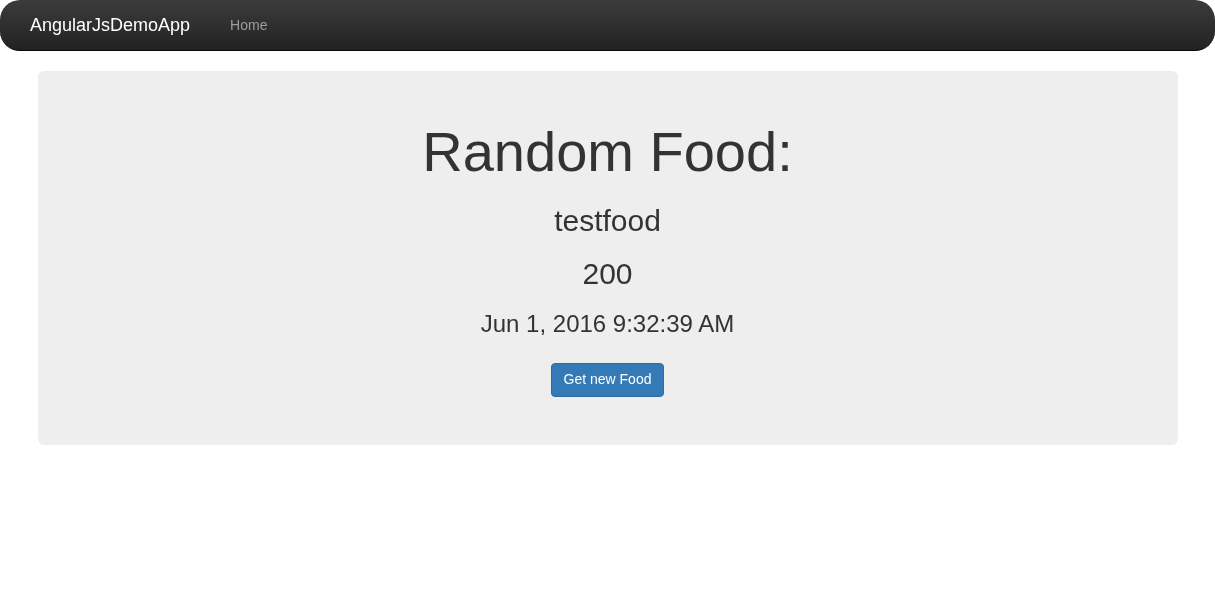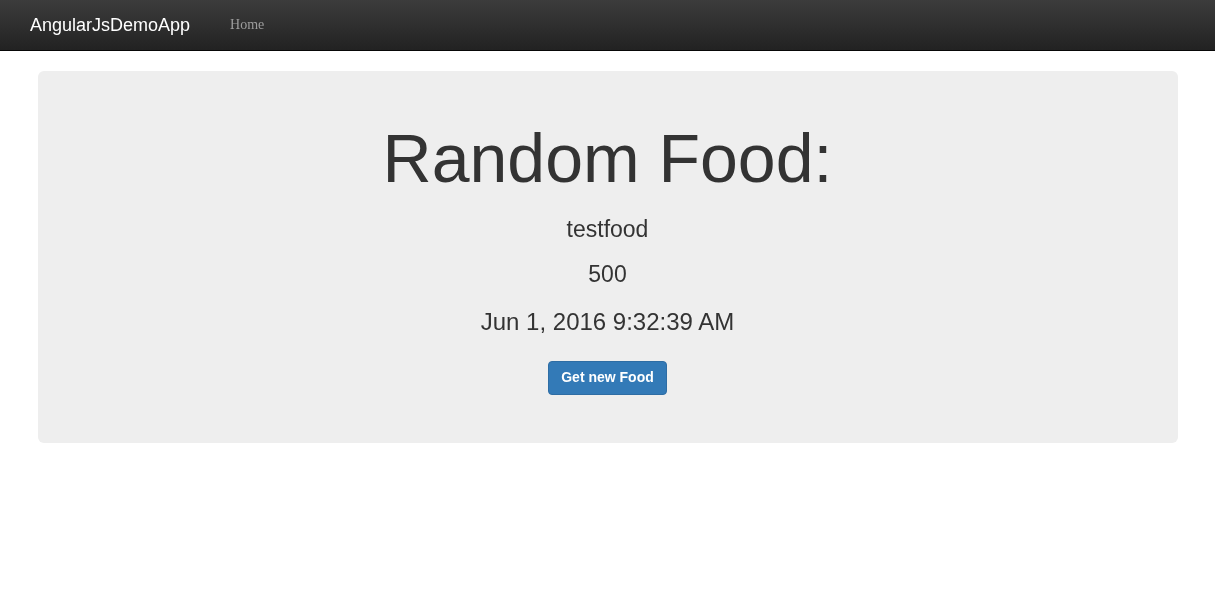--- a/index.html
+++ b/index.html
@@ -13,33 +13,33 @@
       color: #333;
       background: #fff;
     }
     .navbar {
       background: linear-gradient(to bottom, #3c3c3c 0%, #222 100%);
       border-bottom: 1px solid #080808;
       min-height: 50px;
       padding: 0 15px;
       display: flex;
       align-items: center;
+      border-radius: 20px;
     }
     .navbar-brand {
       color: #fff;
       font-size: 18px;
       padding: 15px 15px;
       text-decoration: none;
       line-height: 20px;
     }
     .navbar-nav {
       display: flex;
       list-style: none;
       margin-left: 10px;
-      font-family: Liberation Serif, serif;
     }
     .navbar-nav li a {
       color: #9d9d9d;
       padding: 15px 15px;
       text-decoration: none;
       display: block;
       line-height: 20px;
       font-size: 14px;
     }
     .container {
@@ -48,27 +48,27 @@
       padding: 0 15px;
     }
     .jumbotron {
       background-color: #eee;
       padding: 48px 60px;
       margin-top: 20px;
       border-radius: 6px;
       text-align: center;
     }
     .jumbotron h1 {
-      font-size: 68px;
+      font-size: 56px;
       font-weight: 500;
       color: #333;
       margin-bottom: 20px;
     }
     .jumbotron h2 {
-      font-size: 23px;
+      font-size: 30px;
       font-weight: 500;
       color: #333;
       line-height: 1.1;
     }
     .jumbotron h2.spaced {
       margin-top: 20px;
       margin-bottom: 10px;
     }
     .jumbotron h3 {
       font-size: 24px;
@@ -82,36 +82,35 @@
       background-color: #337ab7;
       border: 1px solid #2e6da4;
       padding: 6px 12px;
       font-size: 14px;
       border-radius: 4px;
       cursor: pointer;
       display: inline-block;
       text-align: center;
       line-height: 1.42857;
       margin-top: 5px;
-      font-weight: bold;
     }
   </style>
 </head>
 <body>
 
 <nav class="navbar">
   <a class="navbar-brand">AngularJsDemoApp</a>
   <ul class="navbar-nav">
     <li>
       <a>Home</a>
     </li>
   </ul>
 </nav>
 
 <div class="container">
   <div class="jumbotron">
     <h1>Random Food:</h1>
     <h2>testfood</h2>
-    <h2 class="spaced">500</h2>
+    <h2 class="spaced">200</h2>
     <h3>Jun 1, 2016 9:32:39 AM</h3>
     <button class="btn-primary">Get new Food</button>
   </div>
 </div>
 
 </body></html>

